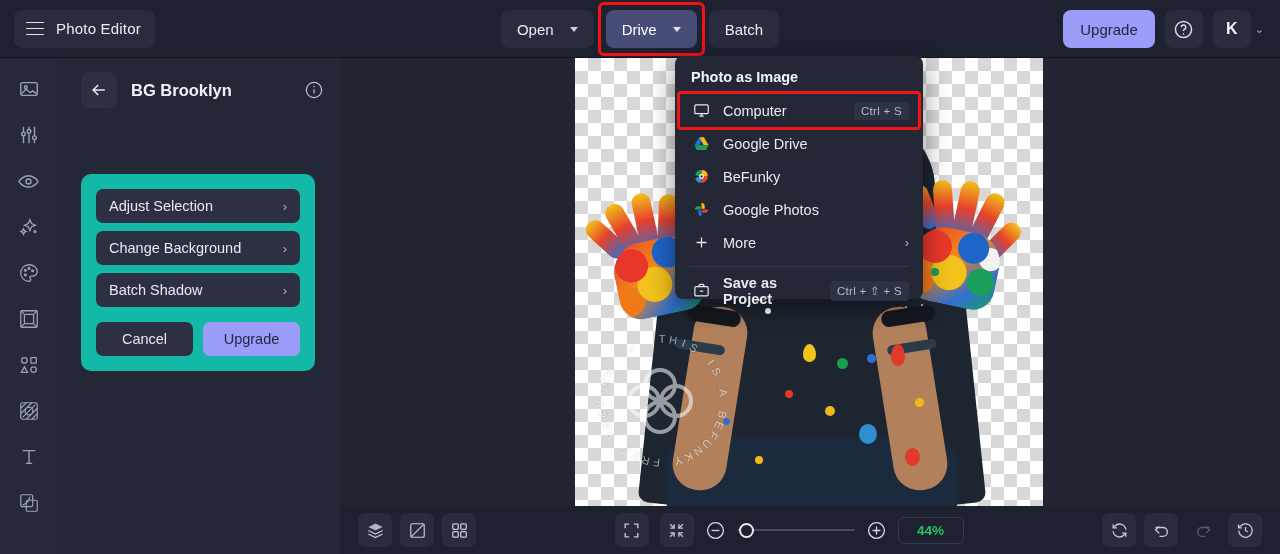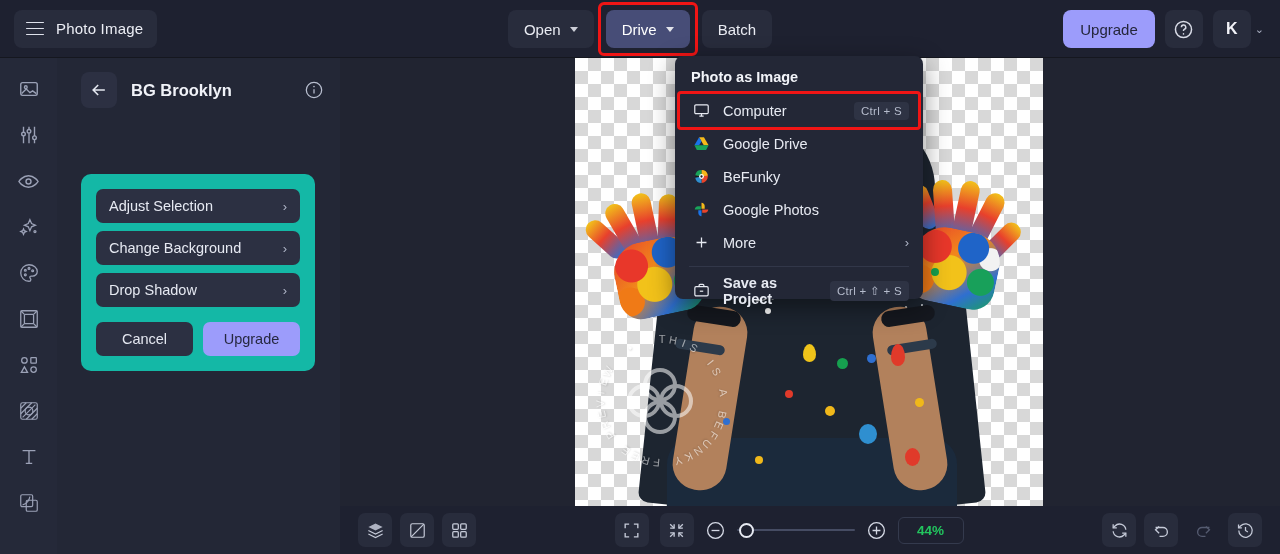--- a/index.html
+++ b/index.html
@@ -31,21 +31,21 @@
   .hamburger i:nth-child(2){ top: 6px; }
   .hamburger i:nth-child(3){ top: 12px; }
 
   .center-tools {
     position: absolute; left: 0; right: 0; top: 10px;
     display: flex; justify-content: center; align-items: center; gap: 12px;
   }
   .tool-btn {
     height: 38px; padding: 0 16px; border-radius: 8px;
     background: #282c3c; color: #e9ebf2; font-size: 15px;
-    display: flex; align-items: center; gap: 9px; cursor: pointer; border: none;
+    display: flex; align-items: center; gap: 16px; cursor: pointer; border: none;
     font-family: "Liberation Sans", sans-serif;
   }
   .tool-btn.save { background: #474d77; color: #ffffff; }
   .save-wrap { position: relative; }
   .save-wrap::after {
     content: ""; position: absolute; left: -8px; top: -8px; right: -8px; bottom: -8px;
     border: 3px solid #f01515; border-radius: 6px; pointer-events: none;
   }
   .caret { width: 0; height: 0; border-left: 4.5px solid transparent; border-right: 4.5px solid transparent;
            border-top: 5px solid currentColor; opacity: .85; }
@@ -259,21 +259,21 @@
 
 <div id="app">
 
   <div class="topbar">
     <div class="brand">
       <span class="hamburger">
           <i></i>
           <i></i>
           <i></i>
         </span>
-      <span class="brand-title">Photo Image</span>
+      <span class="brand-title">Photo Editor</span>
     </div>
 
     <div class="center-tools">
       <button class="tool-btn">
         <span>Open</span>
         <span class="caret"></span>
       </button>
       <div class="save-wrap">
         <button class="tool-btn save">
           <span>Drive</span>
@@ -395,21 +395,21 @@
     <div class="panel-card">
       <div class="opt-row">
         <span class="lbl">Adjust Selection</span>
         <span class="ch">›</span>
       </div>
       <div class="opt-row">
         <span class="lbl">Change Background</span>
         <span class="ch">›</span>
       </div>
       <div class="opt-row" style="margin-bottom:0">
-        <span class="lbl">Drop Shadow</span>
+        <span class="lbl">Batch Shadow</span>
         <span class="ch">›</span>
       </div>
       <div class="panel-actions">
         <button class="btn-cancel">Cancel</button>
         <button class="btn-upgrade">Upgrade</button>
       </div>
     </div>
   </div>
 
   <div class="canvas-area">

